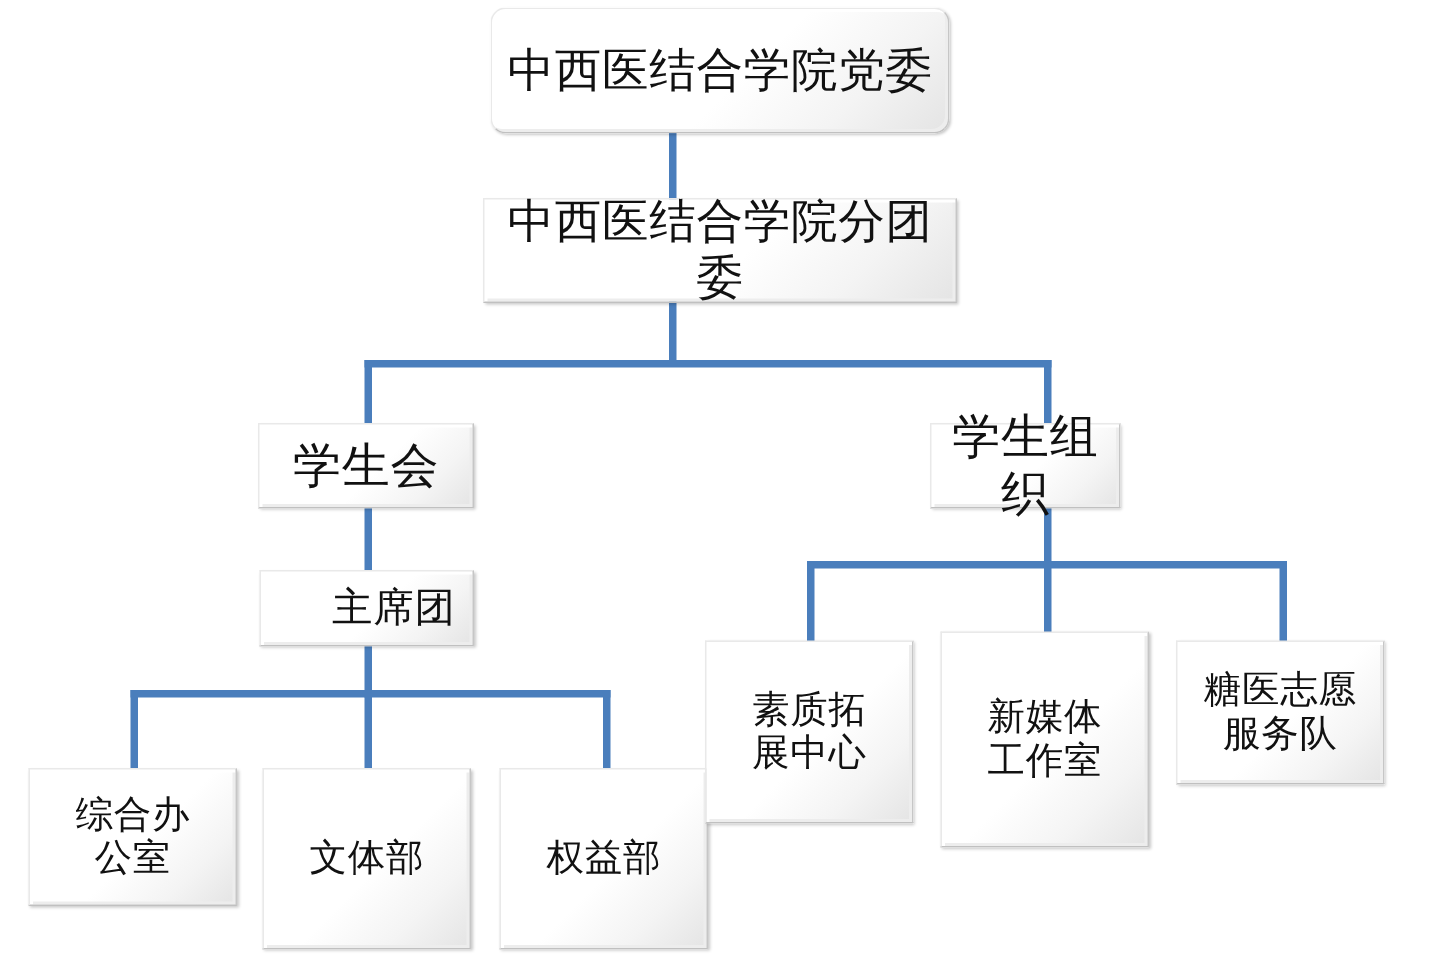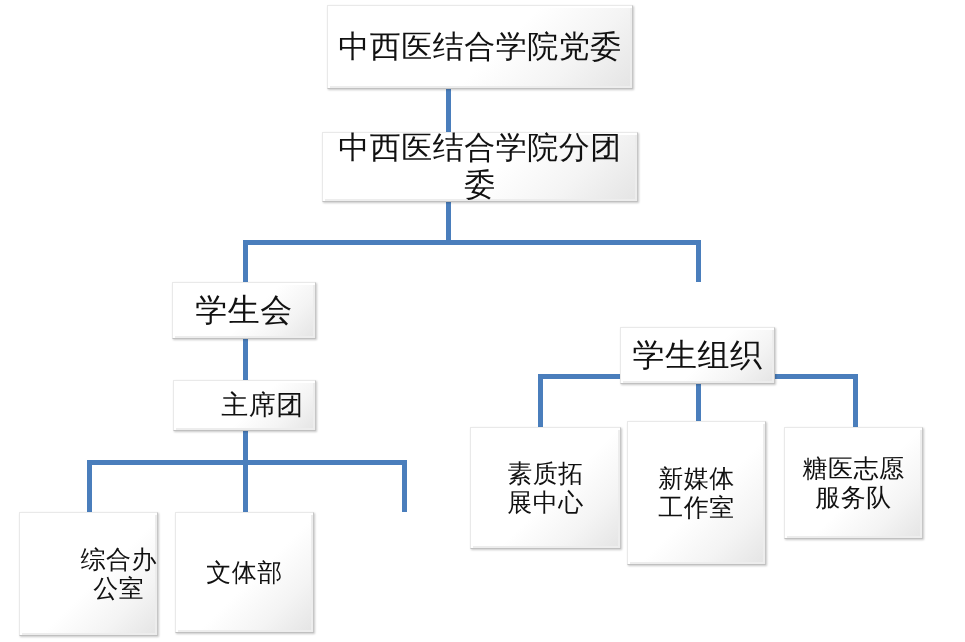--- a/index.html
+++ b/index.html
@@ -84,58 +84,61 @@
   <div class="conn v" style="left:87px; top:460px; height:52px;"></div>
   <div class="conn v" style="left:243px; top:460px; height:52px;"></div>
   <div class="conn v" style="left:402px; top:460px; height:52px;"></div>
 
   <div class="conn v" style="left:696px; top:338px; height:40px;"></div>
   <div class="conn h" style="left:538px; top:374px; width:320px;"></div>
   <div class="conn v" style="left:538px; top:374px; height:54px;"></div>
   <div class="conn v" style="left:696px; top:374px; height:54px;"></div>
   <div class="conn v" style="left:853px; top:374px; height:54px;"></div>
 
-  <div class="node lvl1" style="left:327px; top:5px; width:306px; height:84px;">
+  <div class="node lvl1" style="left:327px; top:5px; width:306px; height:84px;border-radius:10px;">
     <span class="label">中西医结合学院党委</span>
   </div>
 
   <div class="node lvl2" style="left:322px; top:132px; width:316px; height:70px;">
     <span class="label">中西医结合学院分团委</span>
   </div>
 
   <div class="node lvl3" style="left:172px; top:282px; width:144px; height:57px;">
     <span class="label">学生会</span>
   </div>
 
-  <div class="node lvl3" style="left:620px; top:282px; width:155px; height:57px;margin-top:45px;">
+  <div class="node lvl3" style="left:620px; top:282px; width:127px; height:57px;">
     <span class="label">学生组织</span>
   </div>
 
   <div class="node lvl4" style="left:173px; top:380px; width:143px; height:51px;padding-left:36px;">
     <span class="label">主席团</span>
   </div>
 
-  <div class="node leaf" style="left:19px; top:512px; width:139px; height:124px;justify-content:flex-end;">
+  <div class="node leaf" style="left:19px; top:512px; width:139px; height:92px;">
     <span class="label">综合办
 公室</span>
   </div>
 
   <div class="node leaf" style="left:175px; top:512px; width:139px; height:121px;">
     <span class="label">文体部</span>
   </div>
 
+  <div class="node leaf" style="left:333px; top:512px; width:139px; height:121px;">
+    <span class="label">权益部</span>
+  </div>
 
-  <div class="node leaf" style="left:470px; top:427px; width:151px; height:122px;">
+  <div class="node leaf" style="left:470px; top:427px; width:139px; height:122px;">
     <span class="label">素质拓
 展中心</span>
   </div>
 
   <div class="node leaf" style="left:627px; top:421px; width:139px; height:144px;">
     <span class="label">新媒体
 工作室</span>
   </div>
 
-  <div class="node leaf" style="left:784px; top:427px; width:139px; height:112px;">
+  <div class="node leaf" style="left:784px; top:427px; width:139px; height:96px;">
     <span class="label">糖医志愿
 服务队</span>
   </div>
 
 </div>
 
 </body></html>

